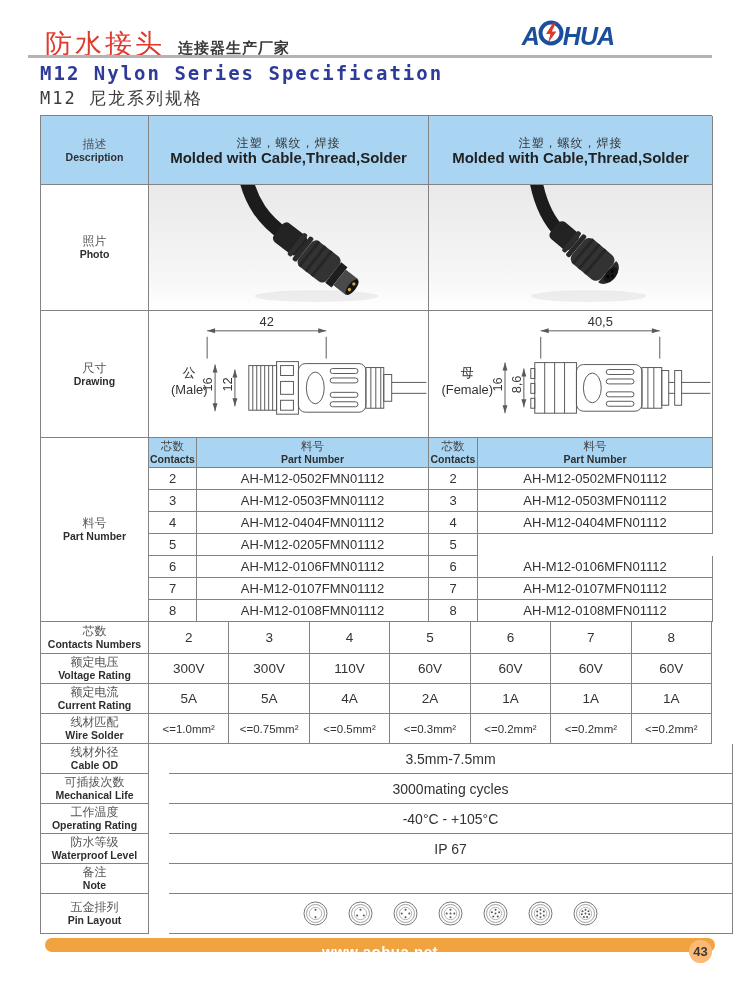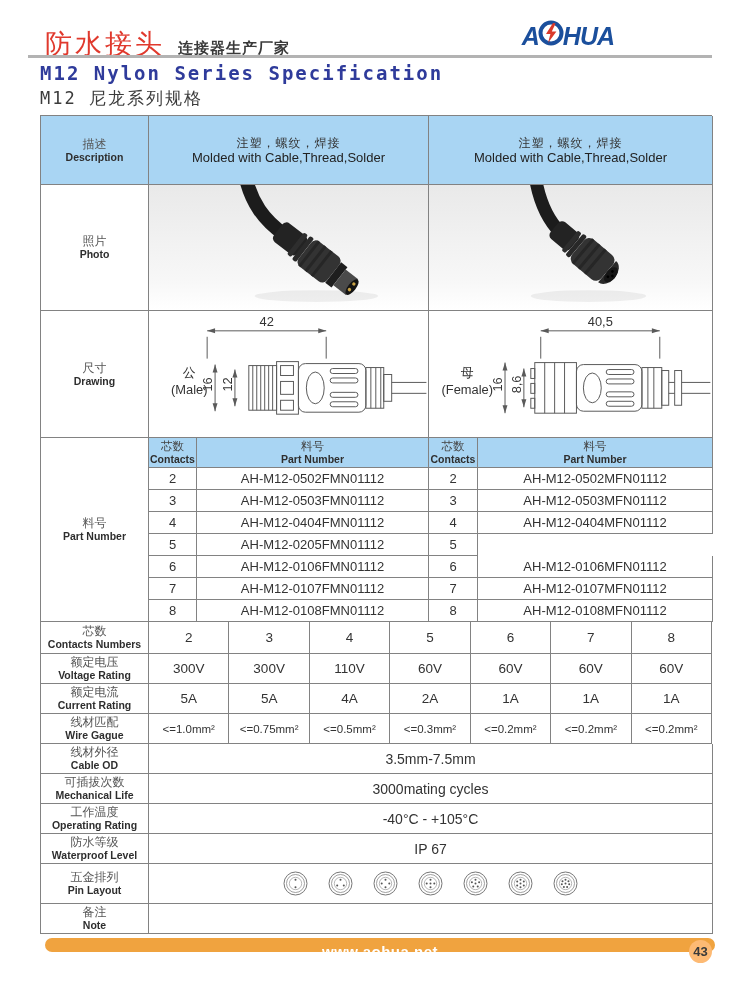--- a/index.html
+++ b/index.html
@@ -22,39 +22,39 @@
   .title-en { position:absolute; left:40px; top:62px; font-family:"DejaVu Sans Mono", monospace; font-weight:bold; font-size:19px; letter-spacing:2px; color:#2f3b9b; }
   .title-cn { position:absolute; left:40px; top:87px; font-family:"DejaVu Sans Mono", monospace; font-size:17px; letter-spacing:2px; color:#3c3c3c; }
   
   .spec-table { position:absolute; left:40px; top:115px; width:672px; border-top:1px solid #828282; border-left:1px solid #828282; background:#fff; }
   .row { display:grid; }
   .cell { border-right:1px solid #828282; border-bottom:1px solid #828282; display:flex; flex-direction:column; align-items:center; justify-content:center; text-align:center; overflow:hidden; }
   .blue { background:#a9d5f3; }
   .lab .cn { font-size:12px; color:#555; line-height:14px; }
   .lab .en { font-size:10.5px; font-weight:bold; color:#2e2e2e; line-height:13px; }
   .desc .cn { font-size:12px; color:#333; line-height:15px; letter-spacing:1px; }
-  .desc .en { font-size:13px; font-weight:normal; color:#222; line-height:14px; }
+  .desc .en { font-size:15px; font-weight:bold; color:#222; line-height:14px; }
   .r-desc  { grid-template-columns:108px 280px 284px; height:69px; }
   .r-photo { grid-template-columns:108px 280px 284px; height:126px; }
   .r-draw  { grid-template-columns:108px 280px 284px; height:127px; }
   .r-pn    { grid-template-columns:108px 564px; }
   .photo-cell, .draw-cell { padding:0; }
   .photo-cell svg, .draw-cell svg { display:block; width:100%; height:100%; }
   .pn-wrap { padding:0; border-right:none; border-bottom:none; display:block; }
   .pn-head, .pn-row { display:grid; grid-template-columns:48px 232px 49px 235px; }
   .pn-head { height:30px; }
   .pn-row  { height:22px; }
   .pn-head .cell .cn { font-size:11.5px; color:#444; line-height:13px; }
   .pn-head .cell .en { font-size:10.5px; font-weight:bold; color:#2e2e2e; line-height:13px; }
   .pn-row .cell { font-size:13px; color:#333; }
   .r-spec { grid-template-columns:108px repeat(7, 1fr); }
   .r-spec .val { font-size:13.5px; color:#333; }
   .r-wire .val { font-size:11.5px; }
   .h32 { height:32px; } .h30 { height:30px; } .h40 { height:40px; }
-  .r-full { grid-template-columns:108px 564px; }
+  .r-full { grid-template-columns:108px 564px;gap:20px; }
   .r-full .val { font-size:14px; color:#333; }
   .pin-icons { flex-direction:row; gap:18px; }
   .pin-icons svg { display:block; }
   
   .footer-bar { position:absolute; left:45px; top:938px; width:670px; height:14px; background:#f0a33f; border-radius:14px; }
   .footer-url { position:absolute; left:0; right:0; top:5px; text-align:center; color:#ffffff; font-weight:bold; font-size:15px; letter-spacing:0.5px; }
   .footer-page { position:absolute; right:3px; top:2px; width:23px; height:23px; background:#fdba74; border-radius:50%; display:flex; align-items:center; justify-content:center; font-size:13px; font-weight:bold; color:#3a3a3a; }
   text { font-family:"Liberation Sans", sans-serif; }
 </style>
 </head>
@@ -372,21 +372,21 @@
     <div class="cell val">4A</div>
     <div class="cell val">2A</div>
     <div class="cell val">1A</div>
     <div class="cell val">1A</div>
     <div class="cell val">1A</div>
   </div>
 
   <div class="row r-spec r-wire h30">
     <div class="cell lab">
       <span class="cn">线材匹配</span>
-      <span class="en">Wire Gague</span>
+      <span class="en">Wire Solder</span>
     </div>
     <div class="cell val">&lt;=1.0mm²</div>
     <div class="cell val">&lt;=0.75mm²</div>
     <div class="cell val">&lt;=0.5mm²</div>
     <div class="cell val">&lt;=0.3mm²</div>
     <div class="cell val">&lt;=0.2mm²</div>
     <div class="cell val">&lt;=0.2mm²</div>
     <div class="cell val">&lt;=0.2mm²</div>
   </div>
 
@@ -415,20 +415,28 @@
   </div>
 
   <div class="row r-full h30">
     <div class="cell lab">
       <span class="cn">防水等级</span>
       <span class="en">Waterproof Level</span>
     </div>
     <div class="cell val">IP 67</div>
   </div>
 
+  <div class="row r-full h30">
+    <div class="cell lab">
+      <span class="cn">备注</span>
+      <span class="en">Note</span>
+    </div>
+    <div class="cell val"></div>
+  </div>
+
   <div class="row r-full h40">
     <div class="cell lab">
       <span class="cn">五金排列</span>
       <span class="en">Pin Layout</span>
     </div>
     <div class="cell pin-icons">
         <svg width="27" height="27" viewBox="0 0 27 27">
           <circle cx="13.5" cy="13.5" r="11.5" fill="none" stroke="#777" stroke-width="1"></circle>
           <circle cx="13.5" cy="13.5" r="9" fill="none" stroke="#888" stroke-width="0.8"></circle>
           <circle cx="13.5" cy="13.5" r="6.2" fill="none" stroke="#999" stroke-width="0.7"></circle>
@@ -494,26 +502,18 @@
           <circle cx="17.20472606629093" cy="14.345579549033994" r="1" fill="#555"></circle>
           <circle cx="15.14875820864672" cy="16.923681698029192" r="1" fill="#555"></circle>
           <circle cx="11.85124179135328" cy="16.923681698029192" r="1" fill="#555"></circle>
           <circle cx="9.79527393370907" cy="14.345579549033996" r="1" fill="#555"></circle>
           <circle cx="10.529040366621487" cy="11.130738752936814" r="1" fill="#555"></circle>
           <circle cx="13.5" cy="13.5" r="1" fill="#555"></circle>
         </svg>
       </div>
   </div>
 
-  <div class="row r-full h30">
-    <div class="cell lab">
-      <span class="cn">备注</span>
-      <span class="en">Note</span>
-    </div>
-    <div class="cell val"></div>
-  </div>
-
 </div>
 
 <div class="footer-bar">
   <div class="footer-url">www.aohua.net</div>
   <div class="footer-page">43</div>
 </div>
 
 </body></html>

